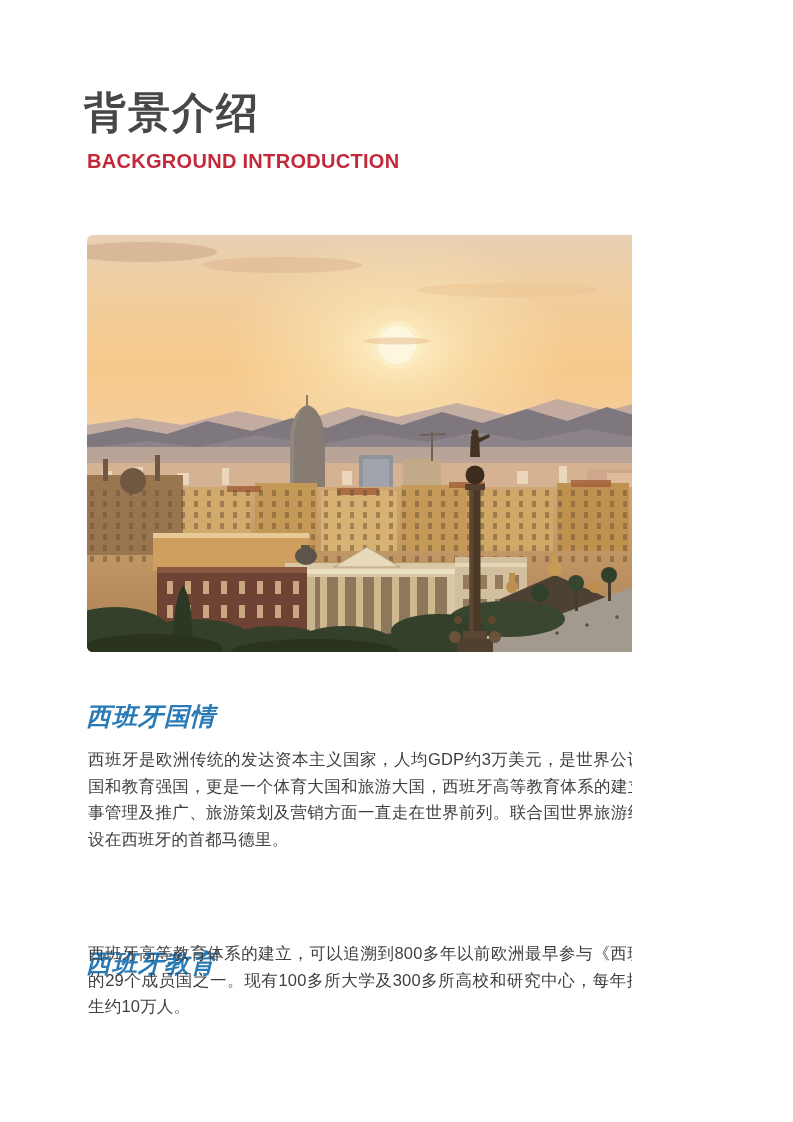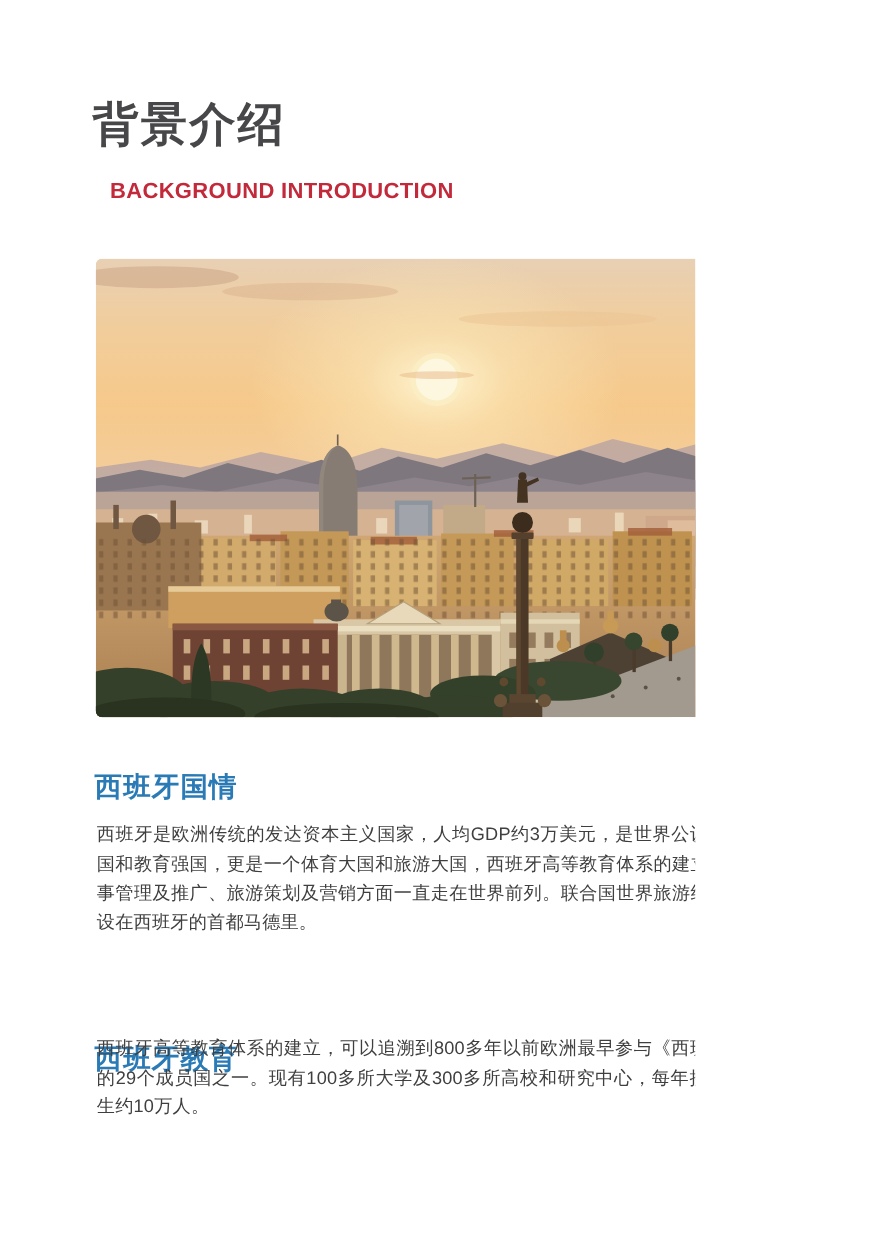--- a/index.html
+++ b/index.html
@@ -9,21 +9,21 @@
     background:var(--page-bg,#fff);
     font-family:"Liberation Sans","DejaVu Sans",sans-serif;
     overflow:hidden;
   }
   .title{
     position:absolute;left:84px;top:92px;margin:0;
     font-size:42px;font-weight:700;letter-spacing:2px;line-height:1;
     color:var(--title-color,#47474a);
   }
   .subtitle{
-    position:absolute;left:87px;top:149px;margin:13px;
+    position:absolute;left:87px;top:149px;margin:0;
     font-size:20px;font-weight:700;letter-spacing:0.3px;line-height:1.2;
     color:var(--accent-red,#c2293a);
   }
   .dots{
     position:absolute;left:662px;top:159px;
     display:flex;gap:5px;
   }
   .dots span{
     width:11px;height:11px;border-radius:50%;
     background:var(--dot-red,#c01f2e);
@@ -31,20 +31,21 @@
   .photo{
     position:absolute;left:87px;top:235px;
     width:626px;height:417px;border-radius:6px;overflow:hidden;
     margin:0;
   }
   .photo svg{display:block;}
   .section-heading{
     position:absolute;left:86px;margin:0;
     font-size:25px;font-weight:700;letter-spacing:1px;line-height:1.2;
     color:var(--heading-blue,#2a7ab5);
+    font-style:italic;
   }
   .section-body{
     position:absolute;left:88px;width:624px;margin:0;
     font-size:16.5px;line-height:26.5px;letter-spacing:0.2px;
     color:var(--body-color,#3f3f3f);
     text-align:justify;
   }
   .sec1-h{top:701px;}
   .sec1-p{top:746px;}
   .sec2-h{top:948px;}

